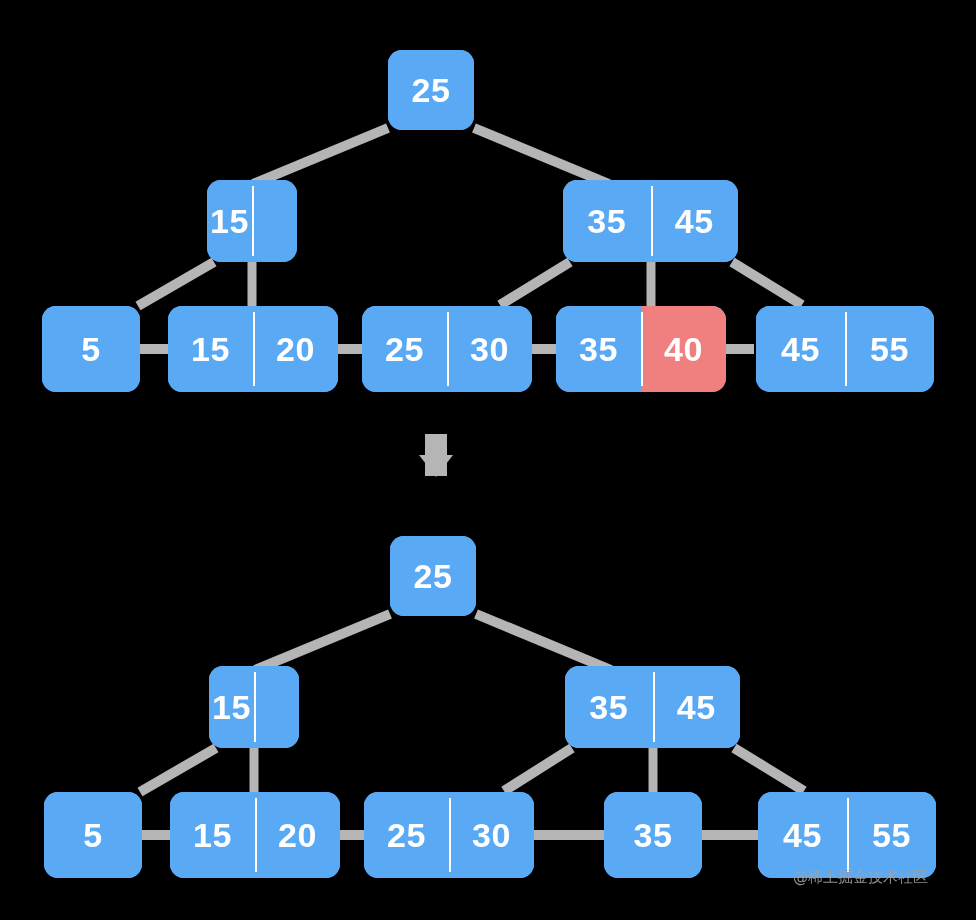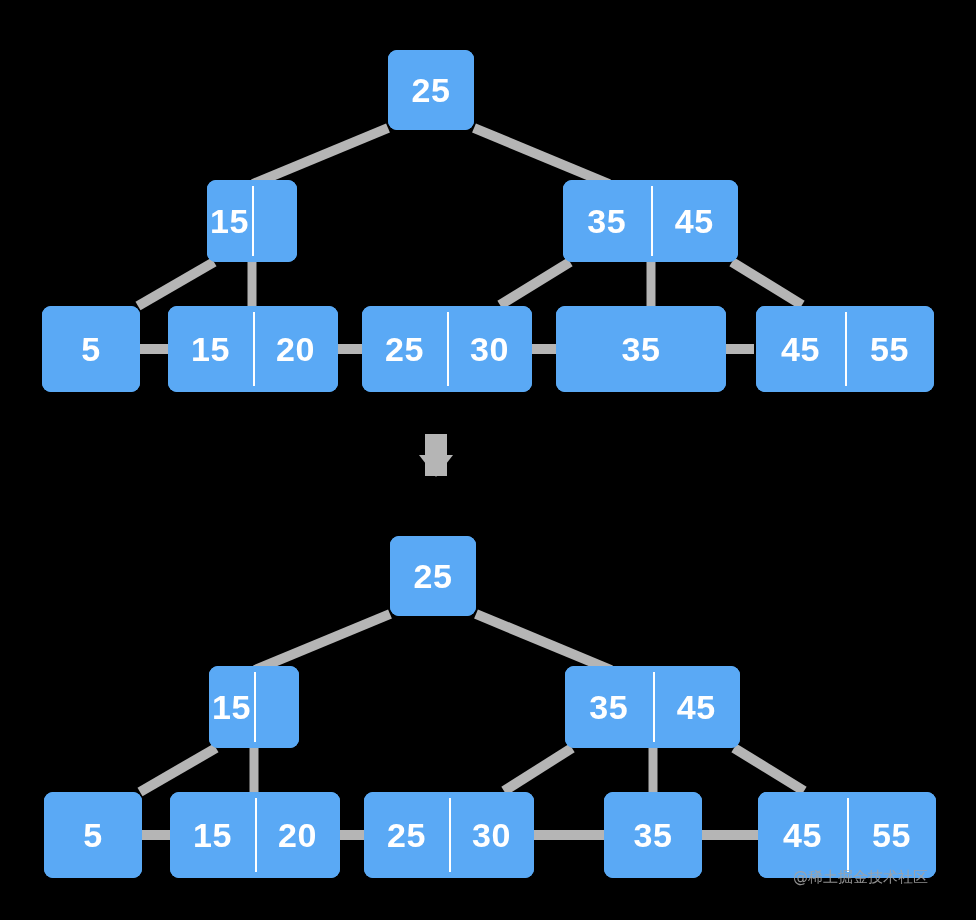--- a/index.html
+++ b/index.html
@@ -25,21 +25,21 @@
     position: absolute;
     left: 0; top: 0;
     width: 976px;
     height: 920px;
     pointer-events: none;
   }
   .node {
     position: absolute;
     display: flex;
     flex-direction: row;
-    border-radius: 9px;
+    border-radius: 14px;
     overflow: hidden;
     background: #5aa9f5;
     box-sizing: border-box;
   }
   .cell {
     flex: 1 1 0;
     display: flex;
     align-items: center;
     justify-content: center;
     color: #ffffff;
@@ -144,20 +144,21 @@
     <div class="cell">20</div>
   </div>
 
   <div class="node" style="left:362px; top:306px; width:170px; height:86px;">
     <div class="cell">25</div>
     <div class="cell">30</div>
   </div>
 
   <div class="node" style="left:556px; top:306px; width:170px; height:86px;">
     <div class="cell">35</div>
+    <div class="cell highlight">40</div>
   </div>
 
   <div class="node" style="left:756px; top:306px; width:178px; height:86px;">
     <div class="cell">45</div>
     <div class="cell">55</div>
   </div>
 
   <div>
     <div class="arrow-shaft" style="left:425px; top:434px; width:22px; height:42px;"></div>
     <div class="arrow-head" style="left:419px; top:455px;"></div>

